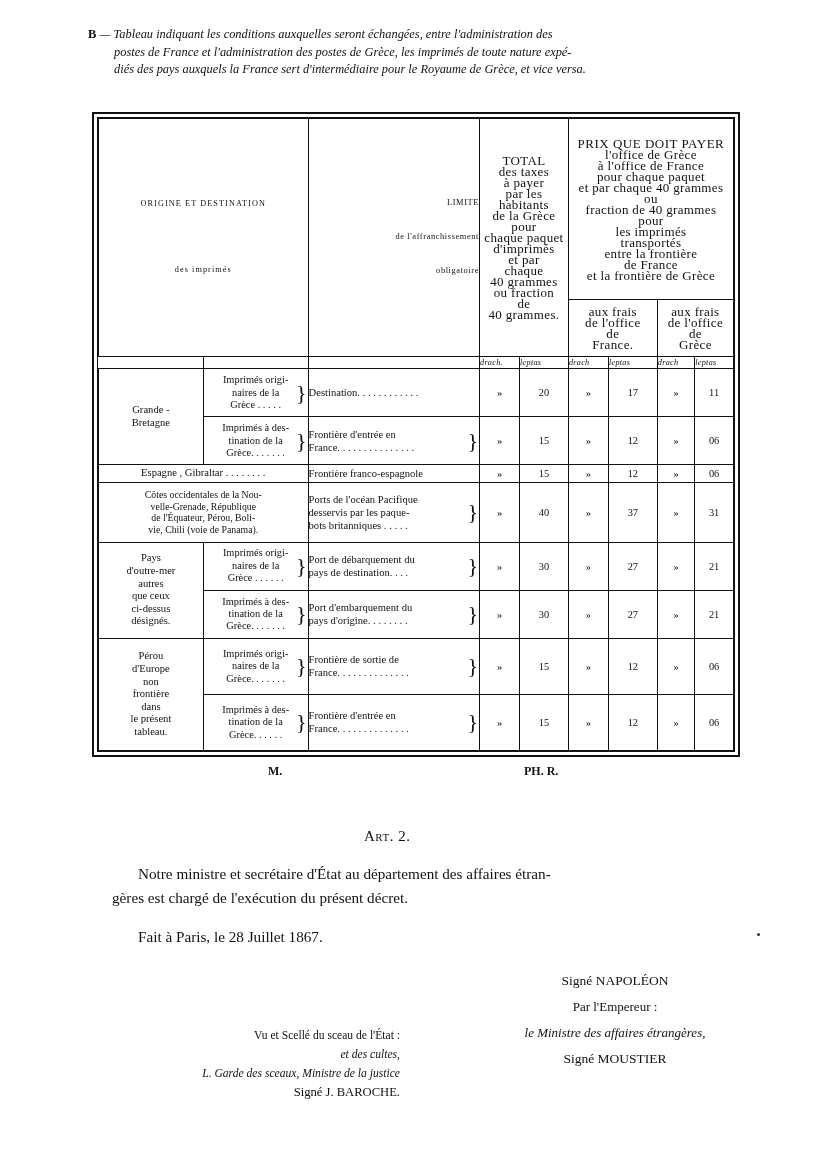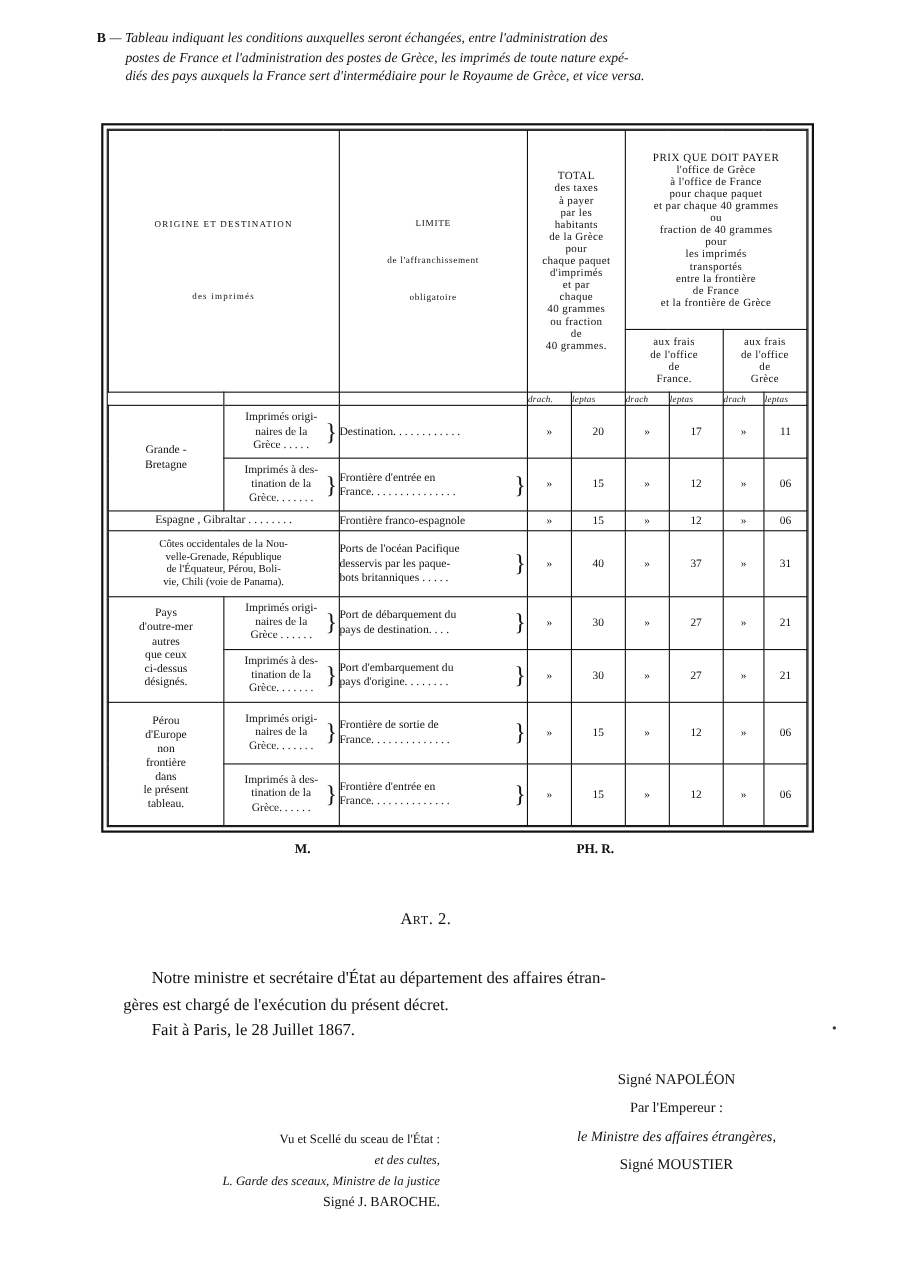--- a/index.html
+++ b/index.html
@@ -72,38 +72,38 @@
   }
   
   .hcell {
     text-align: center;
     font-size: 8.6px;
     line-height: 11.4px;
     letter-spacing: .35px;
     padding: 4px 2px;
   }
   .hcell.small {
-    font-size: 10px;
+    font-size: 13px;
     line-height: 11px;
   }
   .hcell-origin {
     text-align: center;
     font-size: 8.2px;
     letter-spacing: 1.1px;
     line-height: 40px;
   }
   .origin-lines {
     display: block;
     text-align: center;
   }
   .origin-lines span { display: block; }
   .origin-lines .sp { height: 26px; display:block; }
 
   .limite {
-    text-align: center;
+    text-align: right;
     font-size: 8.4px;
     line-height: 34px;
     letter-spacing: .6px;
   }
   .limite span { display:block; }
 
   
   .cur {
     text-align: left;
     font-size: 8.2px;
@@ -178,21 +178,21 @@
   }
   .body-par {
     position: absolute;
     left: 112px;
     top: 862px;
     width: 614px;
     font-size: 15.2px;
     line-height: 24px;
     text-align: justify;
   }
-  .body-par .ind { display:block; text-indent: 26px; margin-top: 16px; }
+  .body-par .ind { display:block; text-indent: 26px; }
   .date-par {
     position: absolute;
     left: 112px;
     top: 928px;
     width: 500px;
     font-size: 15.2px;
     text-indent: 26px;
   }
   .dot-right {
     position: absolute;

